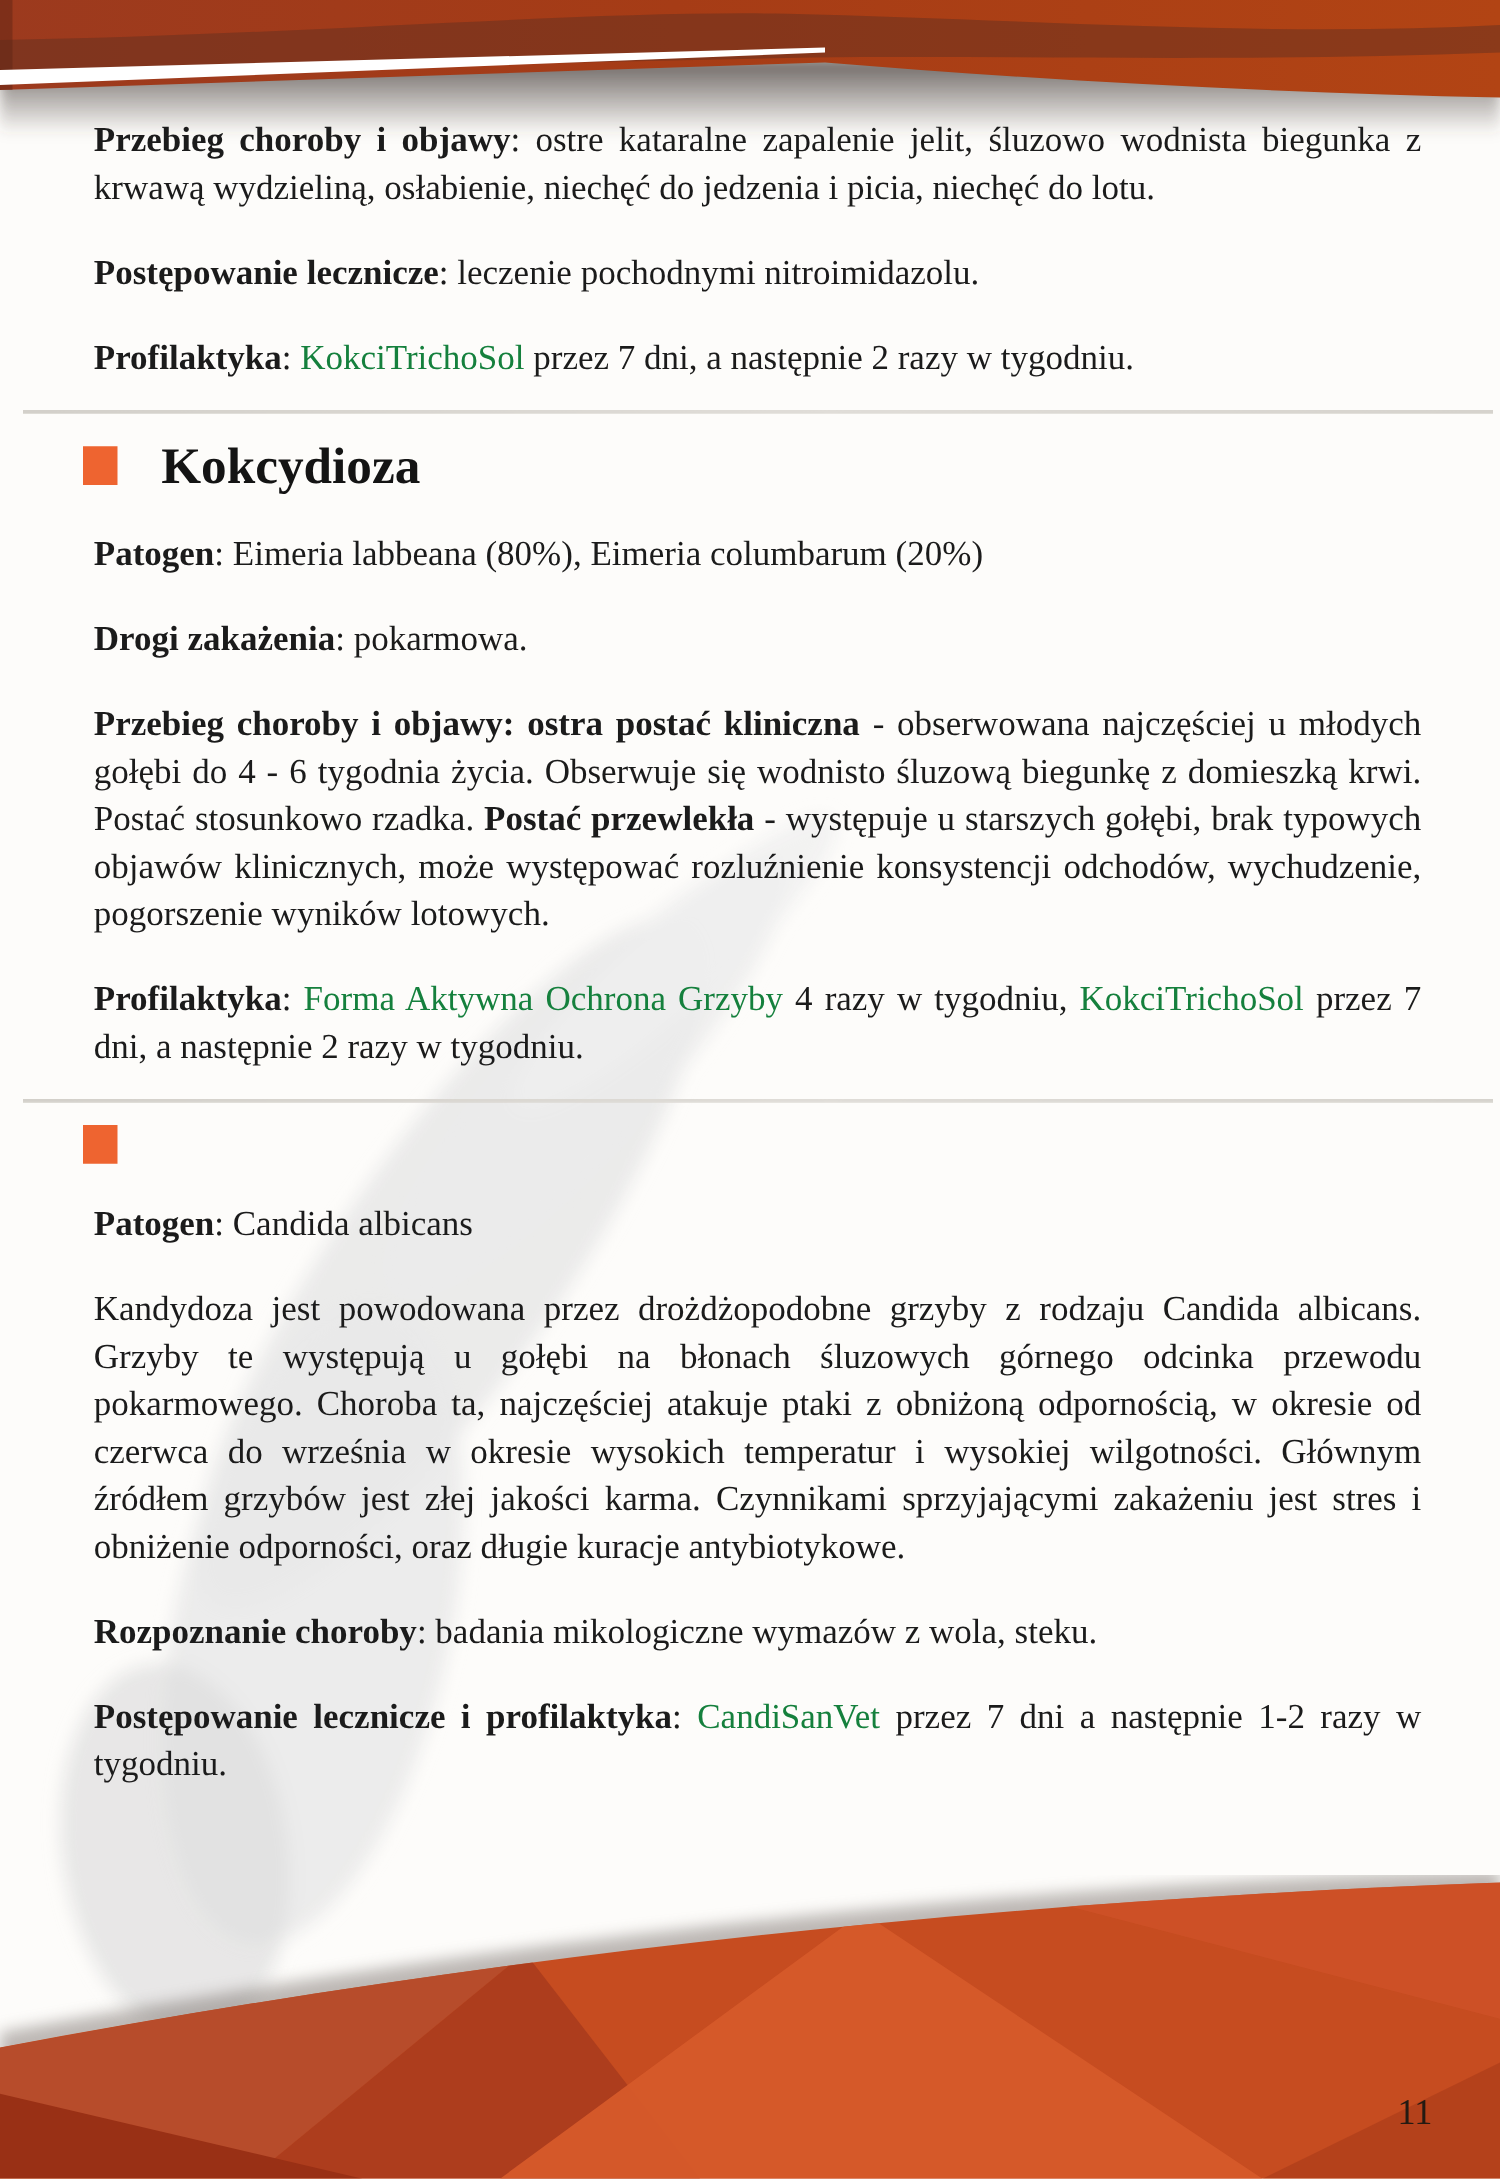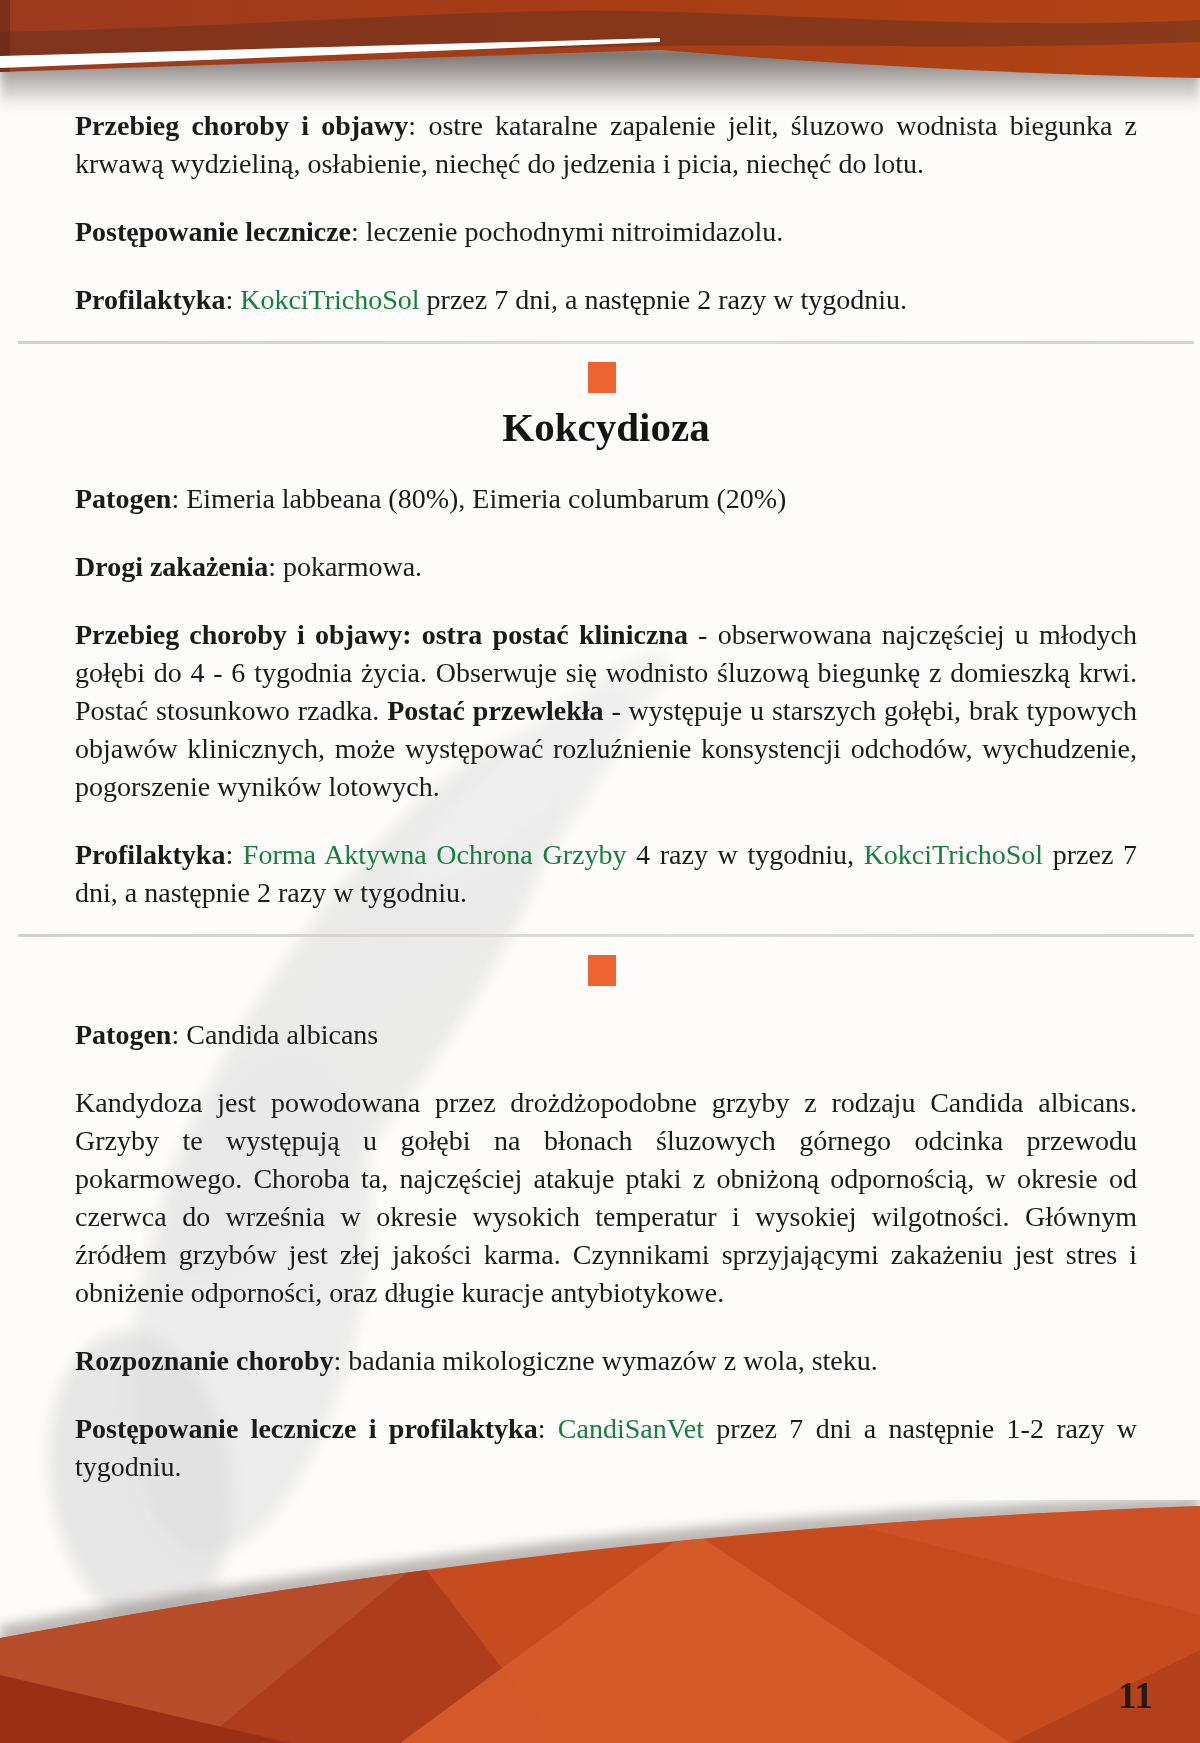--- a/index.html
+++ b/index.html
@@ -21,45 +21,45 @@
   
   .content{
     position:absolute;top:86px;left:75px;width:1062px;
   }
   .para{
     margin:30px 0 0;
     font-size:28px;line-height:38px;
     text-align:justify;
     position:relative;z-index:3;
   }
-  .para:first-child{margin-top:21px;}
+  .para:first-child{margin-top:8px;}
   .run-b{font-weight:bold;}
   .run-i{}
   .run-o{color:#15803d;}
   .run-n{}
   .section-divider{
     height:3px;background:linear-gradient(to right,#d3d0ca,#e0ddd8 55%,#d6d3cd);
     margin:22px -57px 0;position:relative;z-index:3;
   }
   .section-title{
-    margin:18px 0 0;display:flex;align-items:center;gap:11px;
+    margin:18px 0 0;display:flex;align-items:center;gap:35px;
     font-weight:bold;font-size:41px;line-height:46px;color:#141414;
-    position:relative;z-index:3;flex-direction:column;
+    position:relative;z-index:3;
   }
   .title-square{flex:0 0 auto;width:28px;height:31px;background:#ee6430;margin-left:-9px;}
 
   
   .footer{position:absolute;left:0;top:1500px;width:1200px;height:243px;}
   .footer svg.footer-bg{display:block;position:absolute;inset:0;}
   .page-number{
     position:absolute;left:1615px;top:1672px; 
   }
   .footer .page-number{
     left:1118px;top:174px;position:absolute;z-index:6;
-    font-weight:bold;font-size:37px;color:#241a12;
+    font-weight:normal;font-size:29px;color:#241a12;
   }
 </style>
 </head>
 <body>
 
 <div class="page">
 
   <div class="header-band">
     <svg width="1200" height="118" viewBox="0 0 1200 118">
       <defs>

